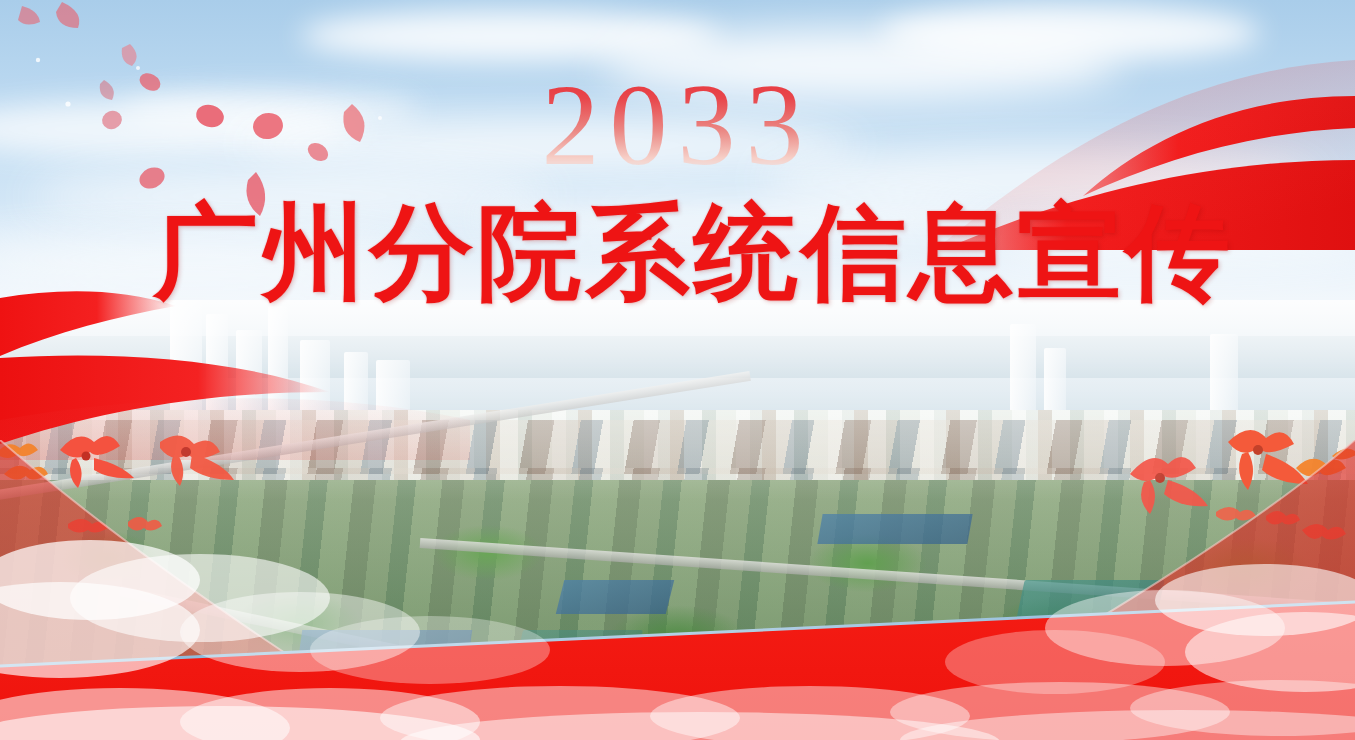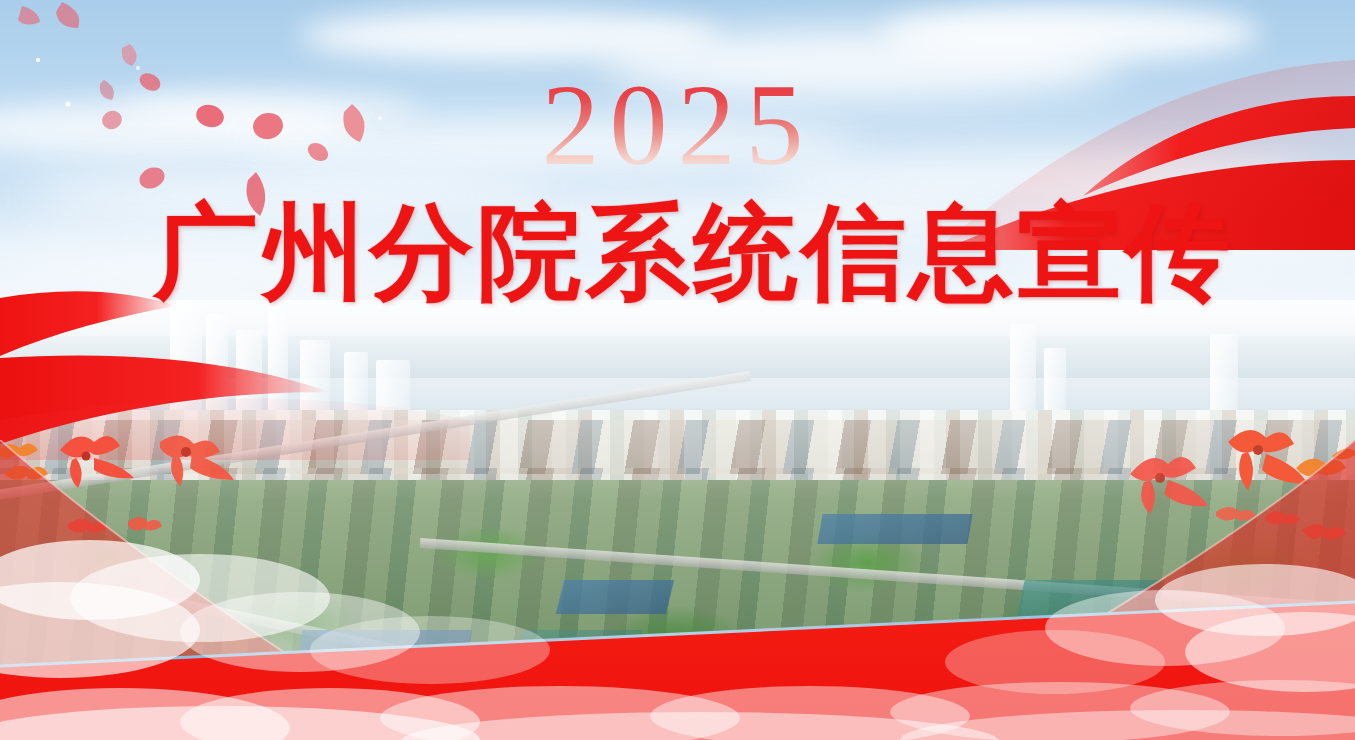--- a/index.html
+++ b/index.html
@@ -367,16 +367,16 @@
 
   <svg class="ribbon" style="right:0;bottom:38px;width:470px;height:160px;" viewBox="0 0 470 160">
     <g fill="#ffffff">
       <ellipse cx="380" cy="58" rx="110" ry="36" opacity=".6"></ellipse>
       <ellipse cx="280" cy="86" rx="120" ry="38" opacity=".45"></ellipse>
       <ellipse cx="420" cy="110" rx="120" ry="40" opacity=".55"></ellipse>
       <ellipse cx="170" cy="120" rx="110" ry="32" opacity=".3"></ellipse>
     </g>
   </svg>
 
-  <div id="year">2025</div>
+  <div id="year">2033</div>
   <div class="tline" id="title1">广州分院系统信息宣传</div>
 
 </div>
 
 </body></html>

